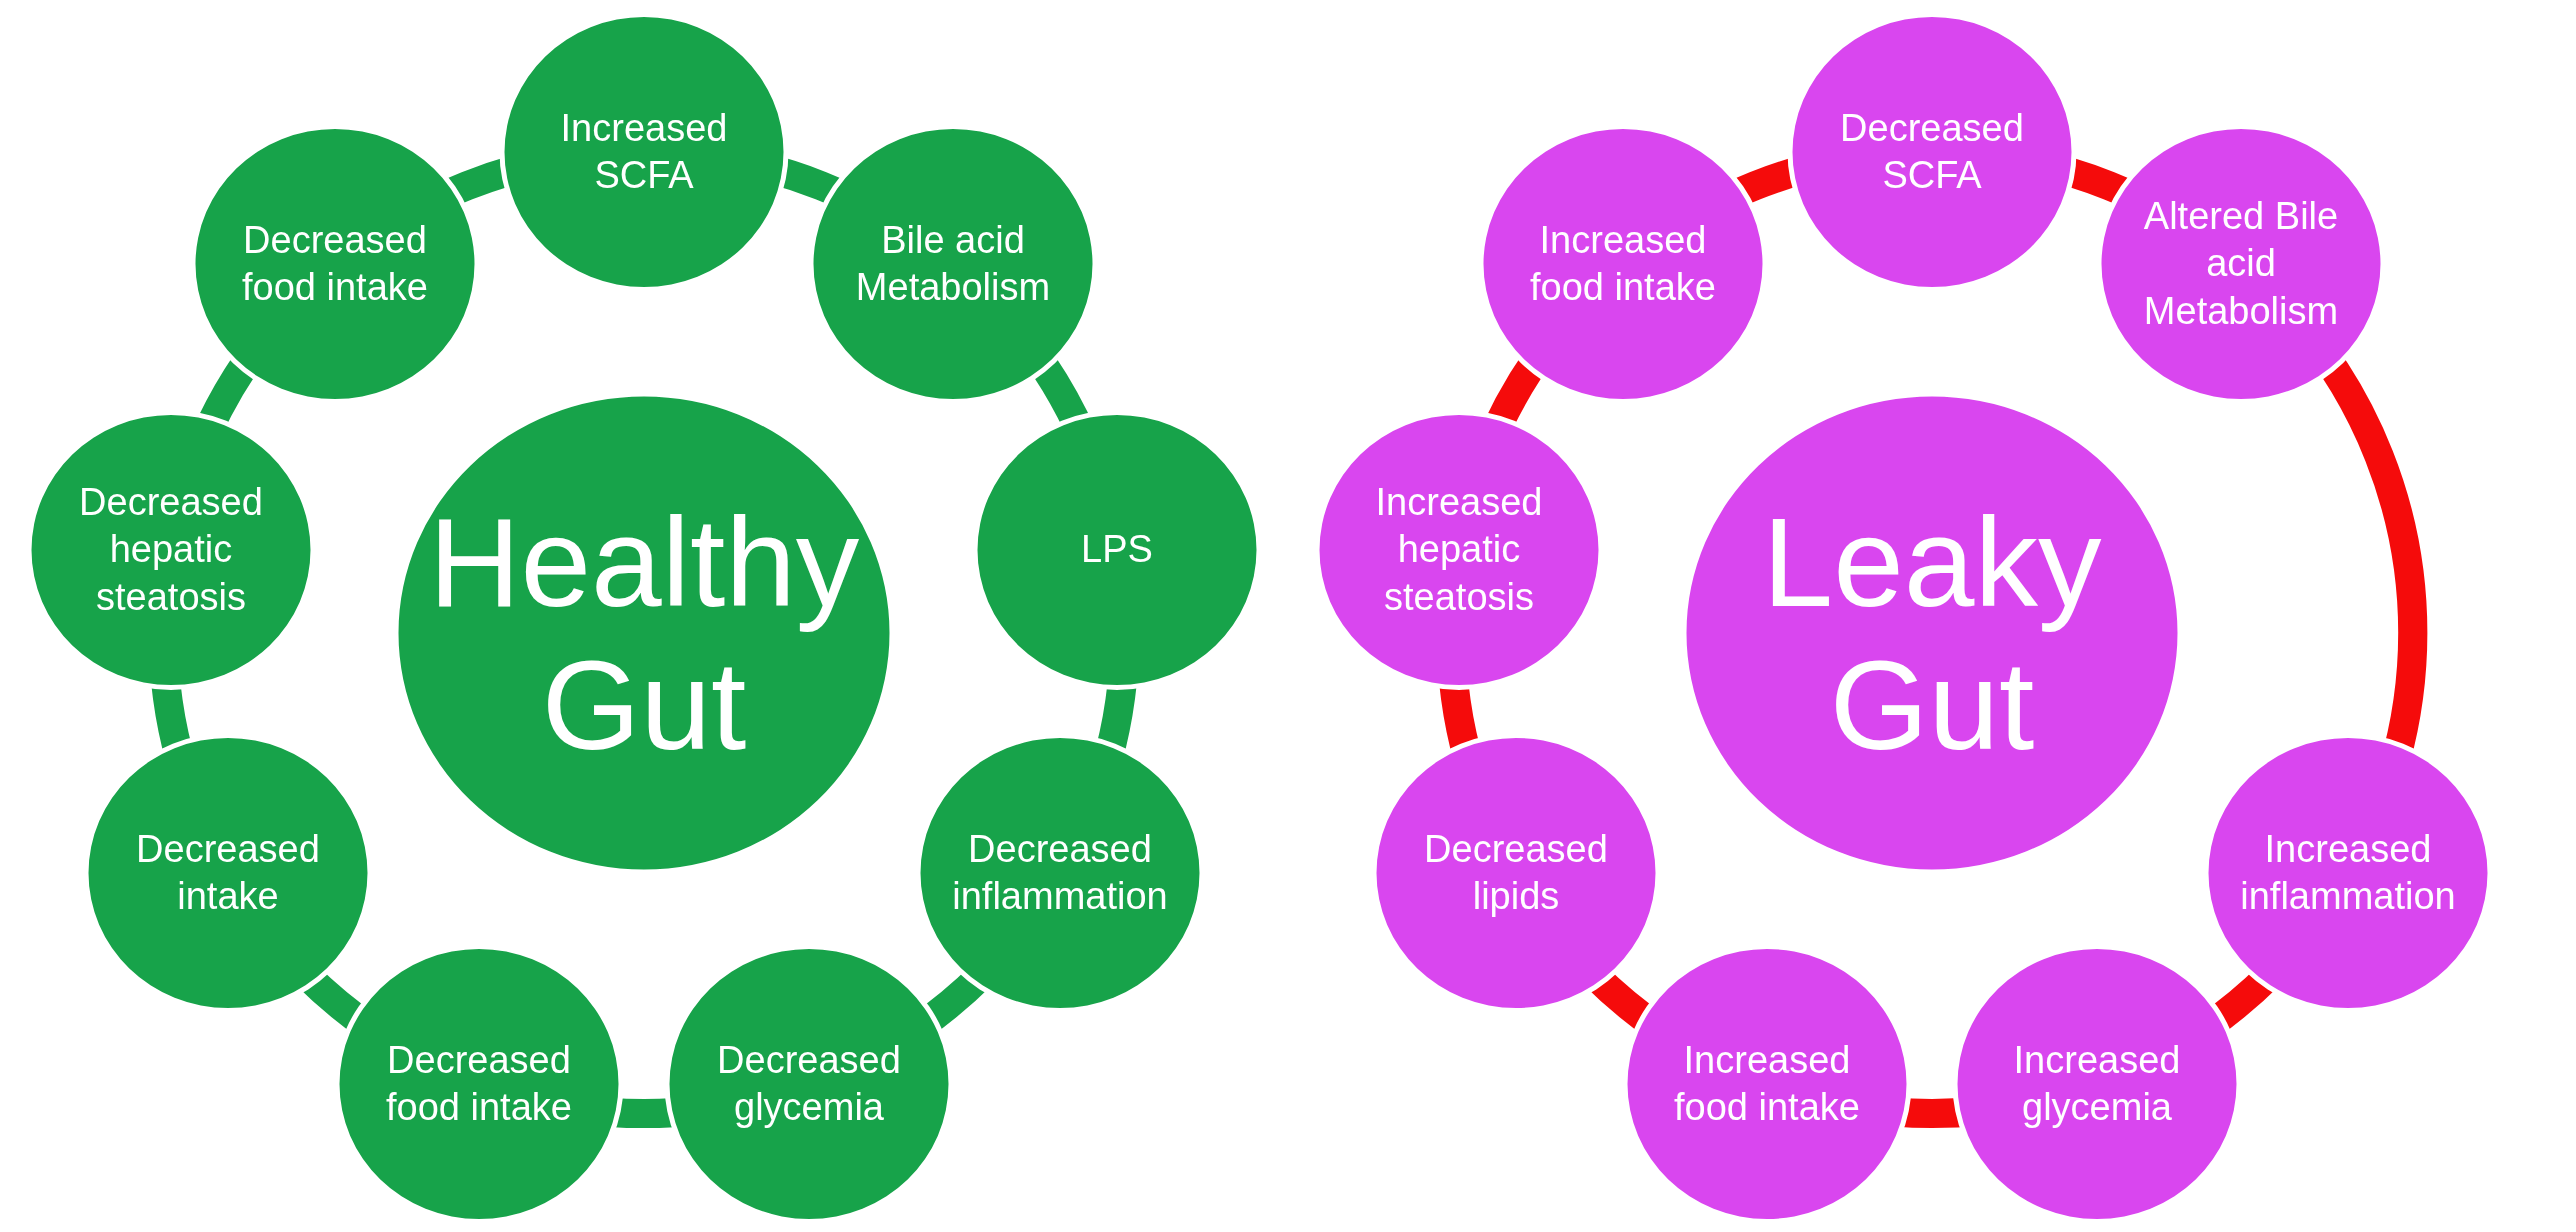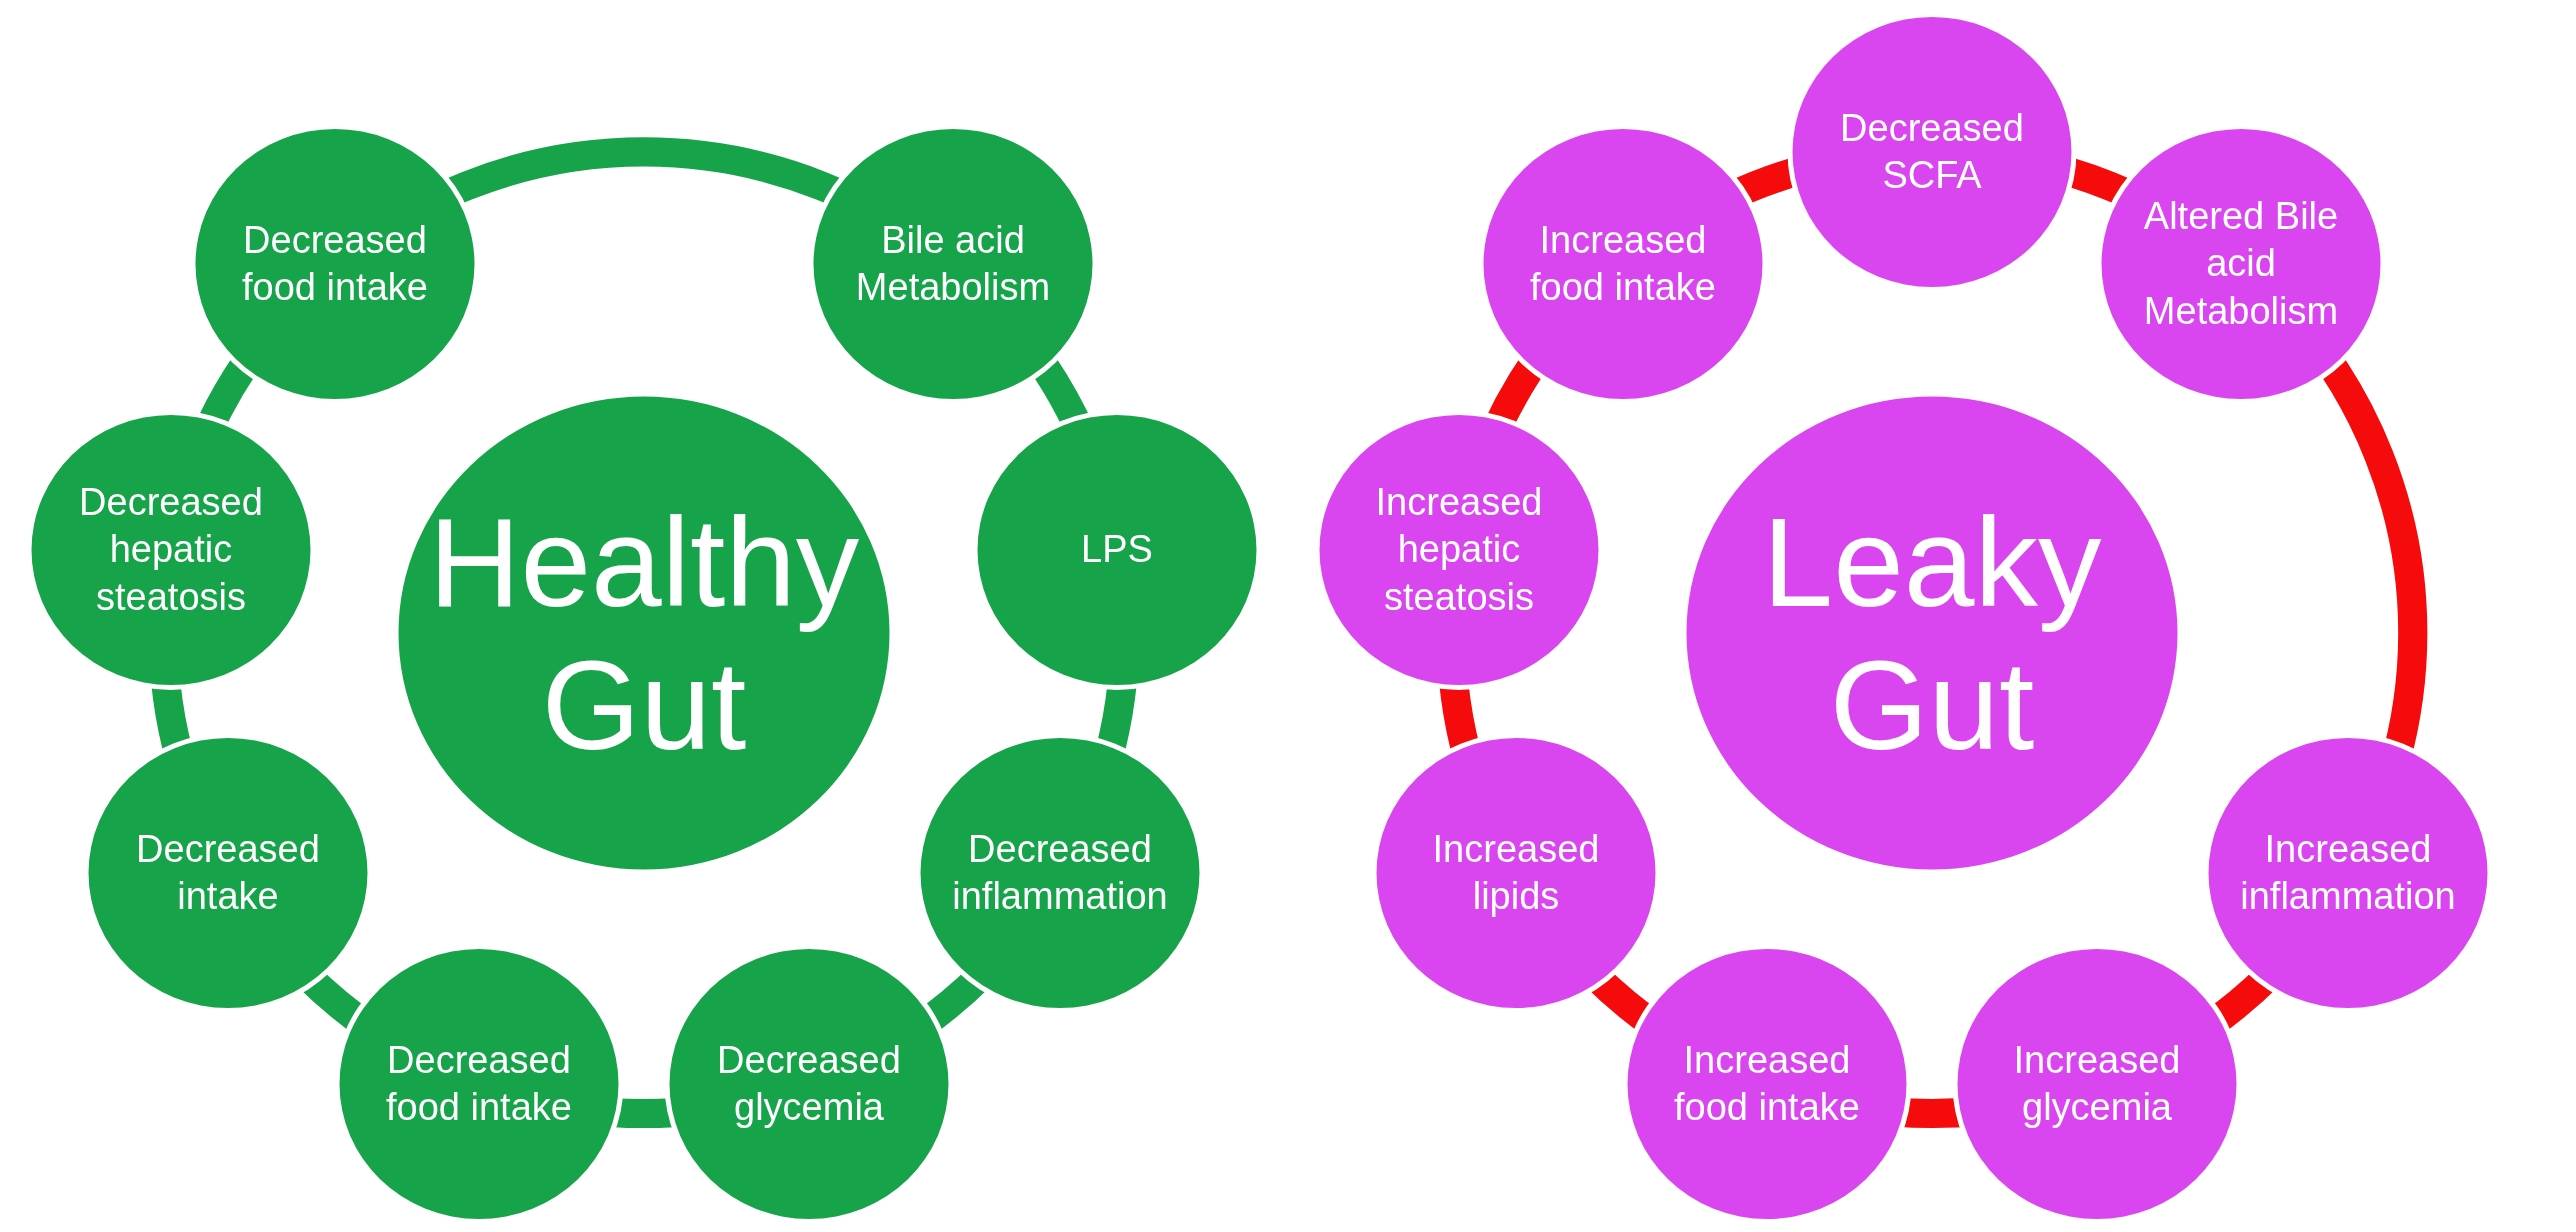--- a/index.html
+++ b/index.html
@@ -75,20 +75,23 @@
 </head>
 <body>
 
 <div class="canvas">
 
   <div class="diagram diagram-left">
     <svg class="ring ring-green" width="1288" height="1232" viewBox="0 0 1500 1435">
       <circle cx="750" cy="737" r="560"></circle>
     </svg>
 
+    <div class="node sat bg-green p0">
+      <span>Increased SCFA</span>
+    </div>
     <div class="node sat bg-green p1">
       <span>Bile acid Metabolism</span>
     </div>
     <div class="node sat bg-green p2">
       <span>LPS</span>
     </div>
     <div class="node sat bg-green p3">
       <span>Decreased inflammation</span>
     </div>
     <div class="node sat bg-green p4">
@@ -126,21 +129,21 @@
     <div class="node sat bg-red p3">
       <span>Increased inflammation</span>
     </div>
     <div class="node sat bg-red p4">
       <span>Increased glycemia</span>
     </div>
     <div class="node sat bg-red p5">
       <span>Increased food intake</span>
     </div>
     <div class="node sat bg-red p6">
-      <span>Increased lipids</span>
+      <span>Decreased lipids</span>
     </div>
     <div class="node sat bg-red p7">
       <span>Increased hepatic steatosis</span>
     </div>
     <div class="node sat bg-red p8">
       <span>Increased food intake</span>
     </div>
 
     <div class="node center-node bg-red pc">
       <span>Leaky Gut</span>

